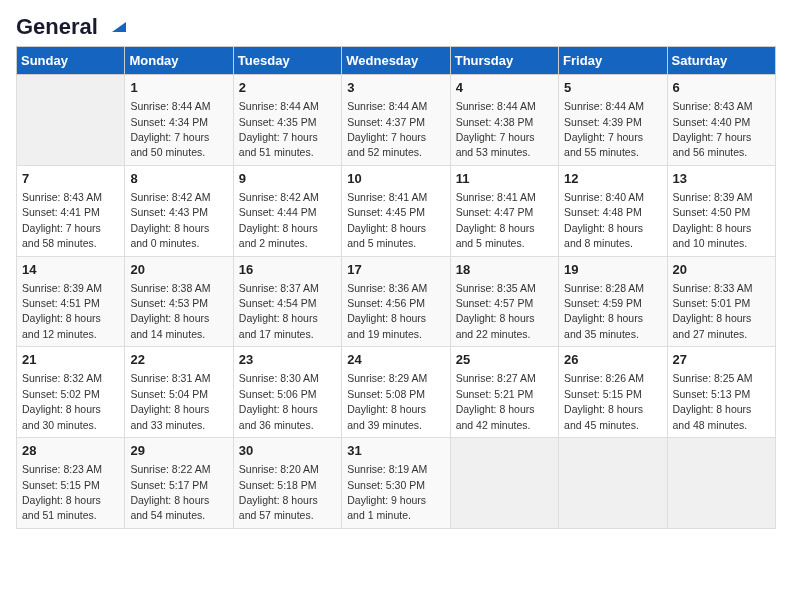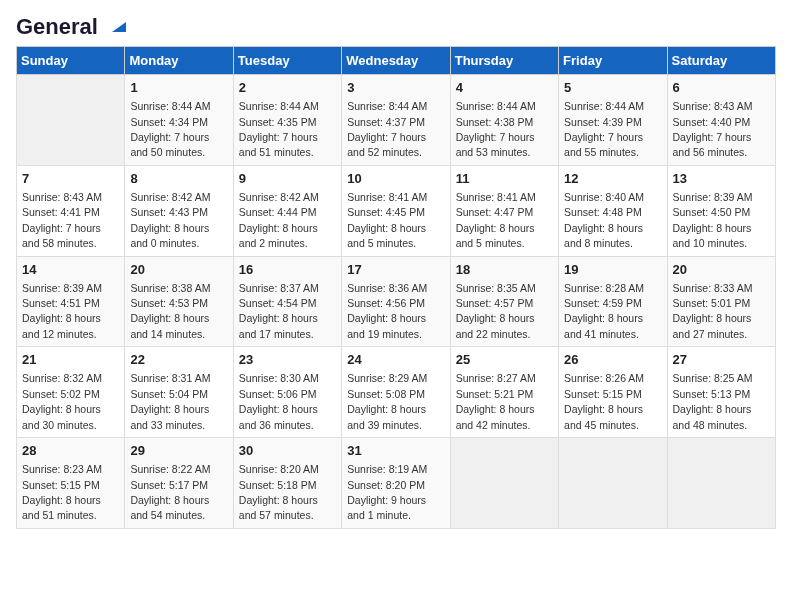--- a/index.html
+++ b/index.html
@@ -135,35 +135,35 @@
         <td><span class="day-number">11</span><span class="cell-text">Sunrise: 8:41 AM</span><br><span class="cell-text">Sunset: 4:47 PM</span><br><span class="cell-text">Daylight: 8 hours and 5 minutes.</span></td>
         <td><span class="day-number">12</span><span class="cell-text">Sunrise: 8:40 AM</span><br><span class="cell-text">Sunset: 4:48 PM</span><br><span class="cell-text">Daylight: 8 hours and 8 minutes.</span></td>
         <td><span class="day-number">13</span><span class="cell-text">Sunrise: 8:39 AM</span><br><span class="cell-text">Sunset: 4:50 PM</span><br><span class="cell-text">Daylight: 8 hours and 10 minutes.</span></td>
       </tr>
       <tr>
         <td><span class="day-number">14</span><span class="cell-text">Sunrise: 8:39 AM</span><br><span class="cell-text">Sunset: 4:51 PM</span><br><span class="cell-text">Daylight: 8 hours and 12 minutes.</span></td>
         <td><span class="day-number">20</span><span class="cell-text">Sunrise: 8:38 AM</span><br><span class="cell-text">Sunset: 4:53 PM</span><br><span class="cell-text">Daylight: 8 hours and 14 minutes.</span></td>
         <td><span class="day-number">16</span><span class="cell-text">Sunrise: 8:37 AM</span><br><span class="cell-text">Sunset: 4:54 PM</span><br><span class="cell-text">Daylight: 8 hours and 17 minutes.</span></td>
         <td><span class="day-number">17</span><span class="cell-text">Sunrise: 8:36 AM</span><br><span class="cell-text">Sunset: 4:56 PM</span><br><span class="cell-text">Daylight: 8 hours and 19 minutes.</span></td>
         <td><span class="day-number">18</span><span class="cell-text">Sunrise: 8:35 AM</span><br><span class="cell-text">Sunset: 4:57 PM</span><br><span class="cell-text">Daylight: 8 hours and 22 minutes.</span></td>
-        <td><span class="day-number">19</span><span class="cell-text">Sunrise: 8:28 AM</span><br><span class="cell-text">Sunset: 4:59 PM</span><br><span class="cell-text">Daylight: 8 hours and 41 minutes.</span></td>
+        <td><span class="day-number">19</span><span class="cell-text">Sunrise: 8:28 AM</span><br><span class="cell-text">Sunset: 4:59 PM</span><br><span class="cell-text">Daylight: 8 hours and 35 minutes.</span></td>
         <td><span class="day-number">20</span><span class="cell-text">Sunrise: 8:33 AM</span><br><span class="cell-text">Sunset: 5:01 PM</span><br><span class="cell-text">Daylight: 8 hours and 27 minutes.</span></td>
       </tr>
       <tr>
         <td><span class="day-number">21</span><span class="cell-text">Sunrise: 8:32 AM</span><br><span class="cell-text">Sunset: 5:02 PM</span><br><span class="cell-text">Daylight: 8 hours and 30 minutes.</span></td>
         <td><span class="day-number">22</span><span class="cell-text">Sunrise: 8:31 AM</span><br><span class="cell-text">Sunset: 5:04 PM</span><br><span class="cell-text">Daylight: 8 hours and 33 minutes.</span></td>
         <td><span class="day-number">23</span><span class="cell-text">Sunrise: 8:30 AM</span><br><span class="cell-text">Sunset: 5:06 PM</span><br><span class="cell-text">Daylight: 8 hours and 36 minutes.</span></td>
         <td><span class="day-number">24</span><span class="cell-text">Sunrise: 8:29 AM</span><br><span class="cell-text">Sunset: 5:08 PM</span><br><span class="cell-text">Daylight: 8 hours and 39 minutes.</span></td>
         <td><span class="day-number">25</span><span class="cell-text">Sunrise: 8:27 AM</span><br><span class="cell-text">Sunset: 5:21 PM</span><br><span class="cell-text">Daylight: 8 hours and 42 minutes.</span></td>
         <td><span class="day-number">26</span><span class="cell-text">Sunrise: 8:26 AM</span><br><span class="cell-text">Sunset: 5:15 PM</span><br><span class="cell-text">Daylight: 8 hours and 45 minutes.</span></td>
         <td><span class="day-number">27</span><span class="cell-text">Sunrise: 8:25 AM</span><br><span class="cell-text">Sunset: 5:13 PM</span><br><span class="cell-text">Daylight: 8 hours and 48 minutes.</span></td>
       </tr>
       <tr>
         <td><span class="day-number">28</span><span class="cell-text">Sunrise: 8:23 AM</span><br><span class="cell-text">Sunset: 5:15 PM</span><br><span class="cell-text">Daylight: 8 hours and 51 minutes.</span></td>
         <td><span class="day-number">29</span><span class="cell-text">Sunrise: 8:22 AM</span><br><span class="cell-text">Sunset: 5:17 PM</span><br><span class="cell-text">Daylight: 8 hours and 54 minutes.</span></td>
         <td><span class="day-number">30</span><span class="cell-text">Sunrise: 8:20 AM</span><br><span class="cell-text">Sunset: 5:18 PM</span><br><span class="cell-text">Daylight: 8 hours and 57 minutes.</span></td>
-        <td><span class="day-number">31</span><span class="cell-text">Sunrise: 8:19 AM</span><br><span class="cell-text">Sunset: 8:20 PM</span><br><span class="cell-text">Daylight: 9 hours and 1 minute.</span></td>
+        <td><span class="day-number">31</span><span class="cell-text">Sunrise: 8:19 AM</span><br><span class="cell-text">Sunset: 5:30 PM</span><br><span class="cell-text">Daylight: 9 hours and 1 minute.</span></td>
         <td class="empty-cell"></td>
         <td class="empty-cell"></td>
         <td class="empty-cell"></td>
       </tr>
     </tbody>
 </table>
 
 </body></html>

